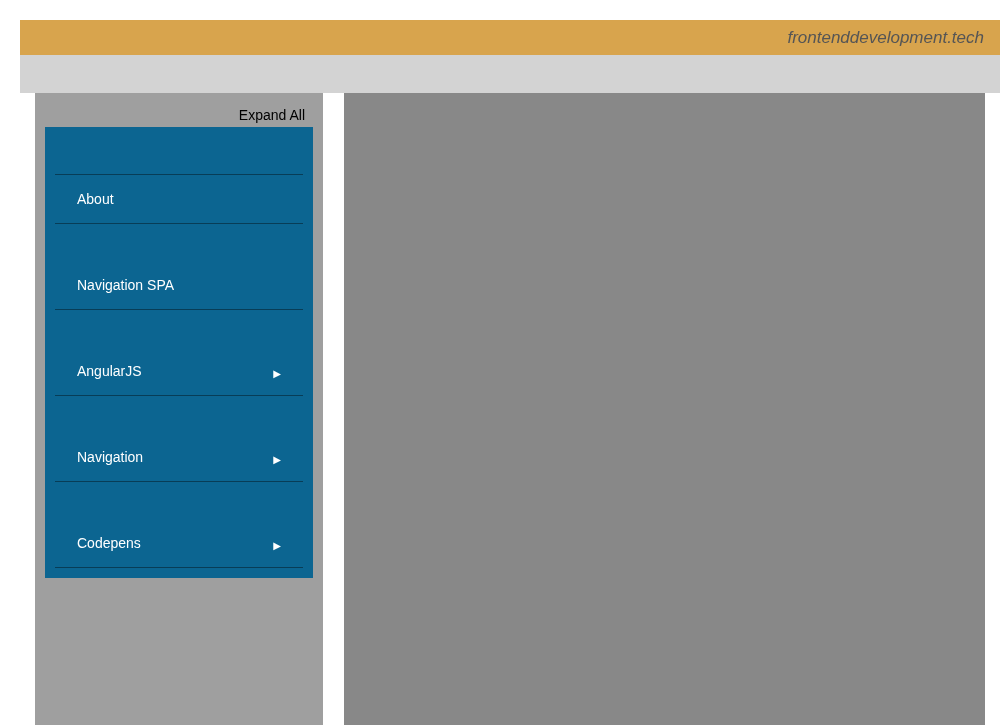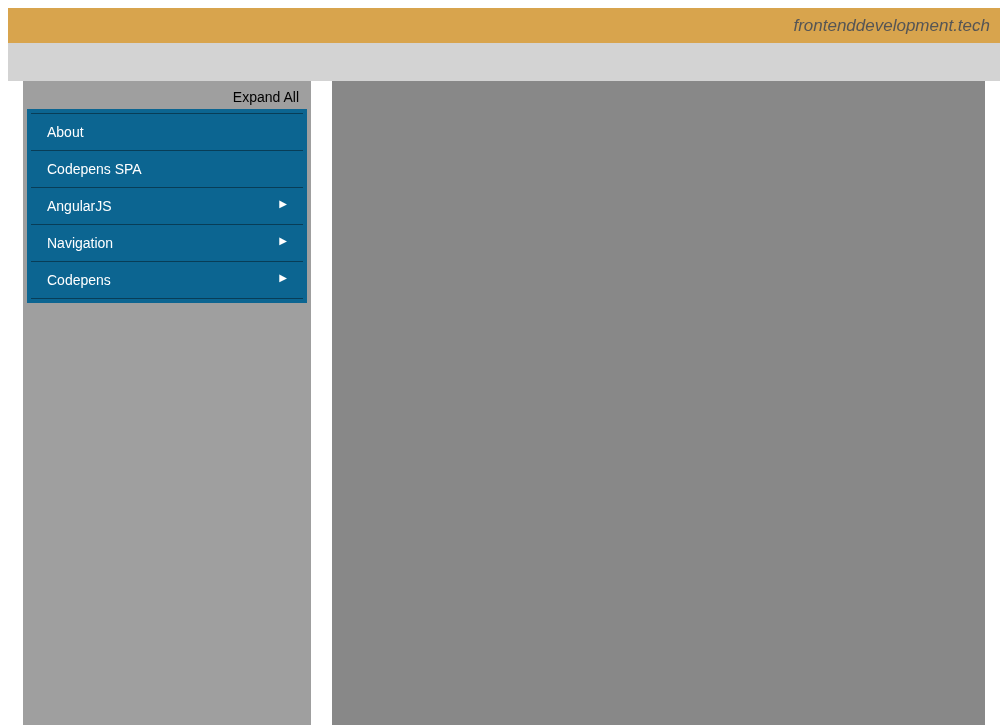--- a/index.html
+++ b/index.html
@@ -1,15 +1,15 @@
 <!DOCTYPE html>
 <html><head>
   <meta charset="utf-8">
   <style>
-    * { margin: 0; padding: 4px; box-sizing: border-box; }
+    * { margin: 0; padding: 10px; box-sizing: border-box; }
     body {
       font-family: -apple-system, BlinkMacSystemFont, "Helvetica Neue", Arial, sans-serif;
       background: #ffffff;
       width: 1000px;
       height: 725px;
       overflow: hidden;
     }
     .top-banner {
       background: #d8a44d;
       height: 35px;
@@ -51,23 +51,24 @@
     .nav-list {
       list-style: none;
       background: #0c6591;
     }
     .nav-item {
       border-bottom: 1px solid #083d57;
       padding: 6px 12px;
       color: #fff;
       font-size: 14px;
       display: flex;
-      align-items: flex-start;
+      align-items: flex-end;
       justify-content: space-between;
       cursor: pointer;
+      margin-top: 37px;
     }
     .nav-item:first-child {
       border-top: 1px solid #083d57;
     }
     .nav-arrow {
       font-size: 10px;
       color: #fff;
     }
     .main-area {
       flex: 1;
@@ -84,21 +85,21 @@
 <div class="sub-banner"></div>
 
 <div class="content-wrap">
   <nav class="sidebar">
     <div class="expand-all">Expand All</div>
     <ul class="nav-list">
       <li class="nav-item">
         <span>About</span>
       </li>
       <li class="nav-item">
-        <span>Codepens SPA</span>
+        <span>Navigation SPA</span>
       </li>
       <li class="nav-item">
         <span>AngularJS</span>
         <span class="nav-arrow">▶</span>
       </li>
       <li class="nav-item">
         <span>Navigation</span>
         <span class="nav-arrow">▶</span>
       </li>
       <li class="nav-item">

